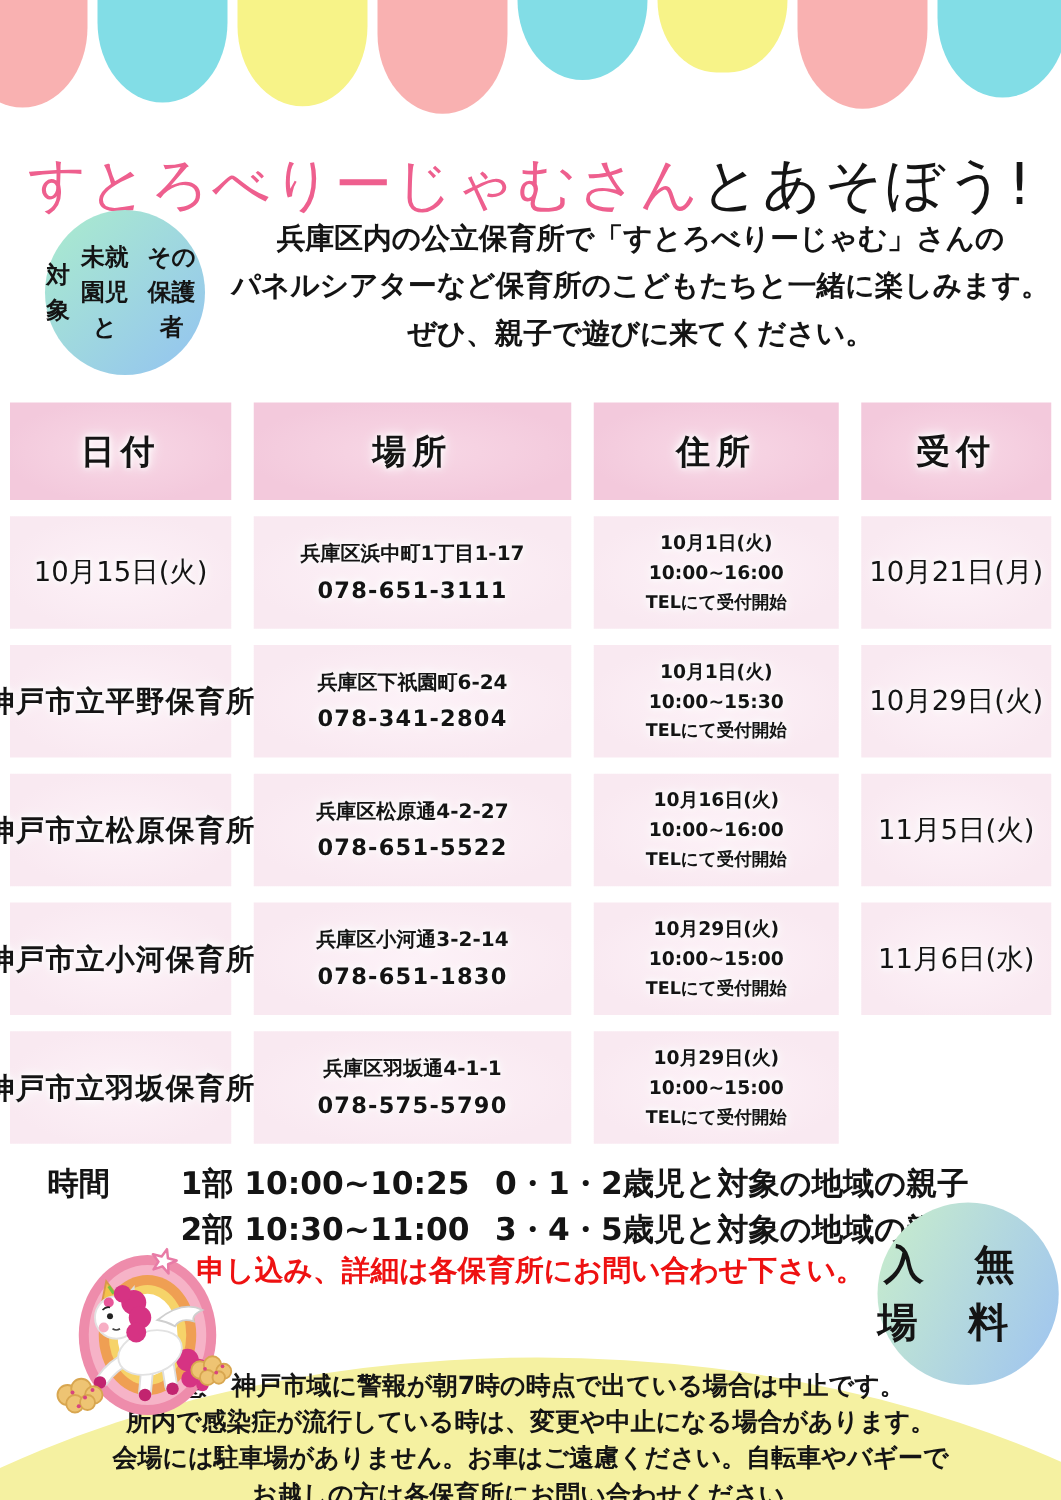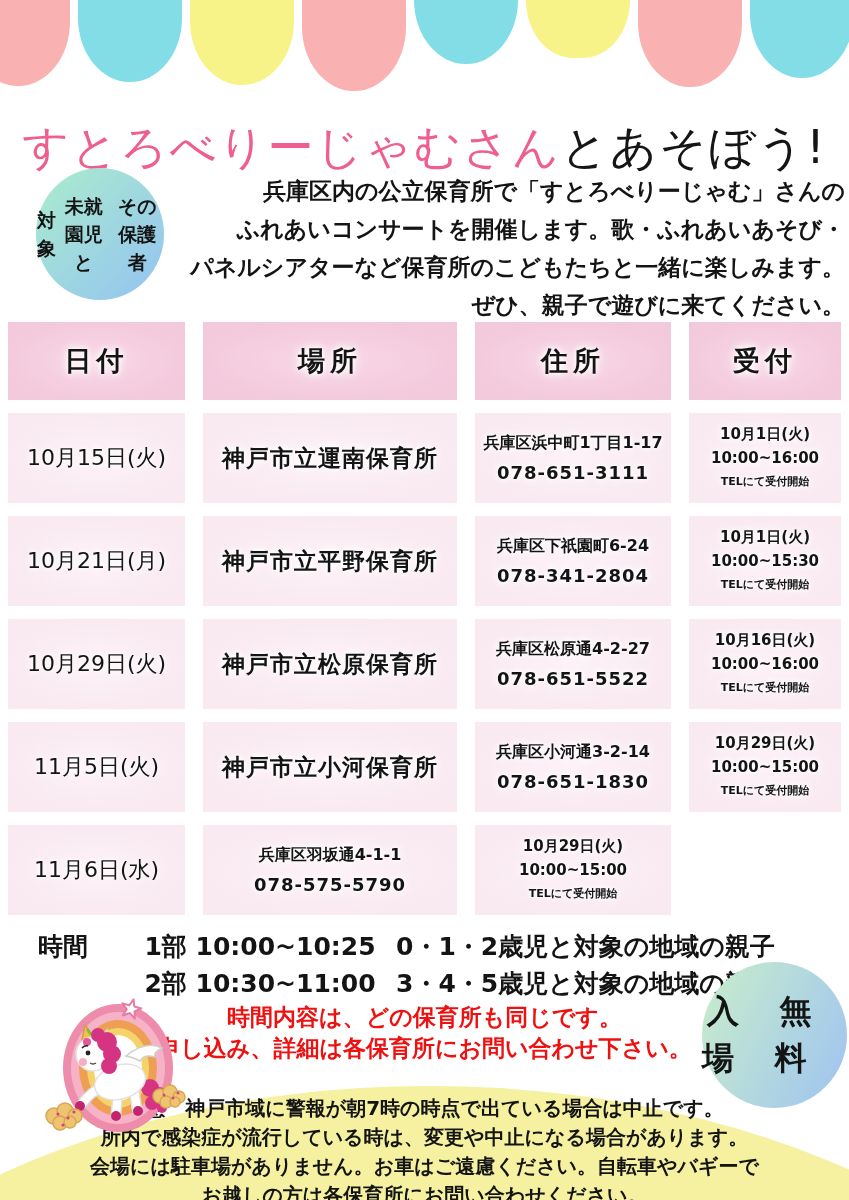--- a/index.html
+++ b/index.html
@@ -17,39 +17,39 @@
   .title{position:absolute;top:92px;width:100%;text-align:center;
     font-size:46px;font-weight:400;letter-spacing:2px;white-space:nowrap;margin-top:25px;}
   .title .t-pink{color:#ee5f8e;}
   .title .t-black{color:#151515;}
   
   .info{position:absolute;top:168px;left:36px;right:4px;display:flex;gap:16px;}
   .badge{flex:0 0 auto;width:128px;height:132px;border-radius:50%;
     background:linear-gradient(135deg,#abeccd 0%,#93c3f1 100%);
     display:flex;flex-direction:row;align-items:center;justify-content:center;
     font-size:19px;font-weight:bold;line-height:28px;text-align:center;}
-  .desc{flex:1;text-align:right;font-size:23px;font-weight:bold;line-height:38px;padding-top:4px;}
+  .desc{flex:1;text-align:center;font-size:23px;font-weight:bold;line-height:38px;padding-top:4px;}
   .desc div{white-space:nowrap;}
   .glow{text-shadow:0 0 4px #fff,0 0 8px #fff,0 0 12px #fff;}
   
   .schedule{position:absolute;top:322px;left:8px;display:grid;
     grid-template-columns:177px 254px 196px 152px;
     grid-template-rows:78px 90px 90px 90px 90px 90px;
     column-gap:18px;row-gap:13px;}
   .cell{display:flex;flex-direction:column;align-items:center;justify-content:center;
     background:radial-gradient(ellipse at center,#fdf2f8 0%,#f9e9f1 75%);}
   .cell.head{background:radial-gradient(ellipse at center,#f8d8e6 0%,#f3c9dc 75%);
     font-size:27px;font-weight:bold;letter-spacing:5px;}
   .d-date{font-size:22px;font-weight:normal;}
   .d-place{font-size:23px;font-weight:bold;letter-spacing:1px;white-space:nowrap;}
   .d-addr{font-size:16px;font-weight:bold;line-height:30px;white-space:nowrap;}
   .d-phone{font-size:18px;font-weight:bold;letter-spacing:1px;line-height:30px;}
   .d-rdate{font-size:15px;font-weight:bold;line-height:24px;}
   .d-rtime{font-size:15px;font-weight:bold;line-height:24px;}
-  .d-rnote{font-size:11px;font-weight:bold;line-height:24px;white-space:nowrap;}
+  .d-rnote{font-size:14px;font-weight:bold;line-height:24px;white-space:nowrap;}
   
   .time{position:absolute;top:928px;left:38px;font-size:25px;font-weight:bold;line-height:37px;}
   .time-row{display:flex;white-space:nowrap;}
   .time-label{width:86px;}
   .time-part{width:272px;text-align:center;}
   
   .notice{position:absolute;top:1002px;left:0;width:849px;text-align:center;
     color:#ee1111;font-size:23px;font-weight:bold;line-height:31px;z-index:2;}
   .notice div{white-space:nowrap;}
   
@@ -85,39 +85,35 @@
   <div class="title"><span class="t-pink">すとろべりーじゃむさん</span><span class="t-black">とあそぼう!</span></div>
 
   <div class="info">
     <div class="badge">
       <div>対象</div>
       <div>未就園児と</div>
       <div>その保護者</div>
     </div>
     <div class="desc glow">
       <div>兵庫区内の公立保育所で「すとろべりーじゃむ」さんの</div>
-      <div>ふれあいコンサートを開催します。歌・ふれあいあそび・</div>
       <div>パネルシアターなど保育所のこどもたちと一緒に楽しみます。</div>
       <div>ぜひ、親子で遊びに来てください。</div>
     </div>
   </div>
 
   <div class="schedule">
     <div class="cell head glow">日付</div>
     <div class="cell head glow">場所</div>
     <div class="cell head glow">住所</div>
     <div class="cell head glow">受付</div>
 
     <div class="cell">
         <span class="d-date glow">10月15日(火)</span>
       </div>
     <div class="cell">
-        <span class="d-place glow">神戸市立運南保育所</span>
-      </div>
-    <div class="cell">
       <span class="d-addr glow">兵庫区浜中町1丁目1-17</span>
       <span class="d-phone glow">078-651-3111</span>
     </div>
     <div class="cell">
       <span class="d-rdate glow">10月1日(火)</span>
       <span class="d-rtime glow">10:00~16:00</span>
       <span class="d-rnote glow">TELにて受付開始</span>
     </div>
 
     <div class="cell">
@@ -163,20 +159,23 @@
       <span class="d-phone glow">078-651-1830</span>
     </div>
     <div class="cell">
       <span class="d-rdate glow">10月29日(火)</span>
       <span class="d-rtime glow">10:00~15:00</span>
       <span class="d-rnote glow">TELにて受付開始</span>
     </div>
 
     <div class="cell">
         <span class="d-date glow">11月6日(水)</span>
+      </div>
+    <div class="cell">
+        <span class="d-place glow">神戸市立羽坂保育所</span>
       </div>
     <div class="cell">
       <span class="d-addr glow">兵庫区羽坂通4-1-1</span>
       <span class="d-phone glow">078-575-5790</span>
     </div>
     <div class="cell">
       <span class="d-rdate glow">10月29日(火)</span>
       <span class="d-rtime glow">10:00~15:00</span>
       <span class="d-rnote glow">TELにて受付開始</span>
     </div>
@@ -189,21 +188,20 @@
       <span>0・1・2歳児と対象の地域の親子</span>
     </div>
     <div class="time-row">
       <span class="time-label"></span>
       <span class="time-part">2部 10:30~11:00</span>
       <span>3・4・5歳児と対象の地域の親子</span>
     </div>
   </div>
 
   <div class="notice">
-    <div>時間内容は、どの保育所も同じです。</div>
     <div>申し込み、詳細は各保育所にお問い合わせ下さい。</div>
   </div>
 
   <div class="dome"></div>
 
   <div class="caution">
     <div>注意　神戸市域に警報が朝7時の時点で出ている場合は中止です。</div>
     <div>所内で感染症が流行している時は、変更や中止になる場合があります。</div>
     <div>会場には駐車場がありません。お車はご遠慮ください。自転車やバギーで</div>
     <div>お越しの方は各保育所にお問い合わせください。</div>

